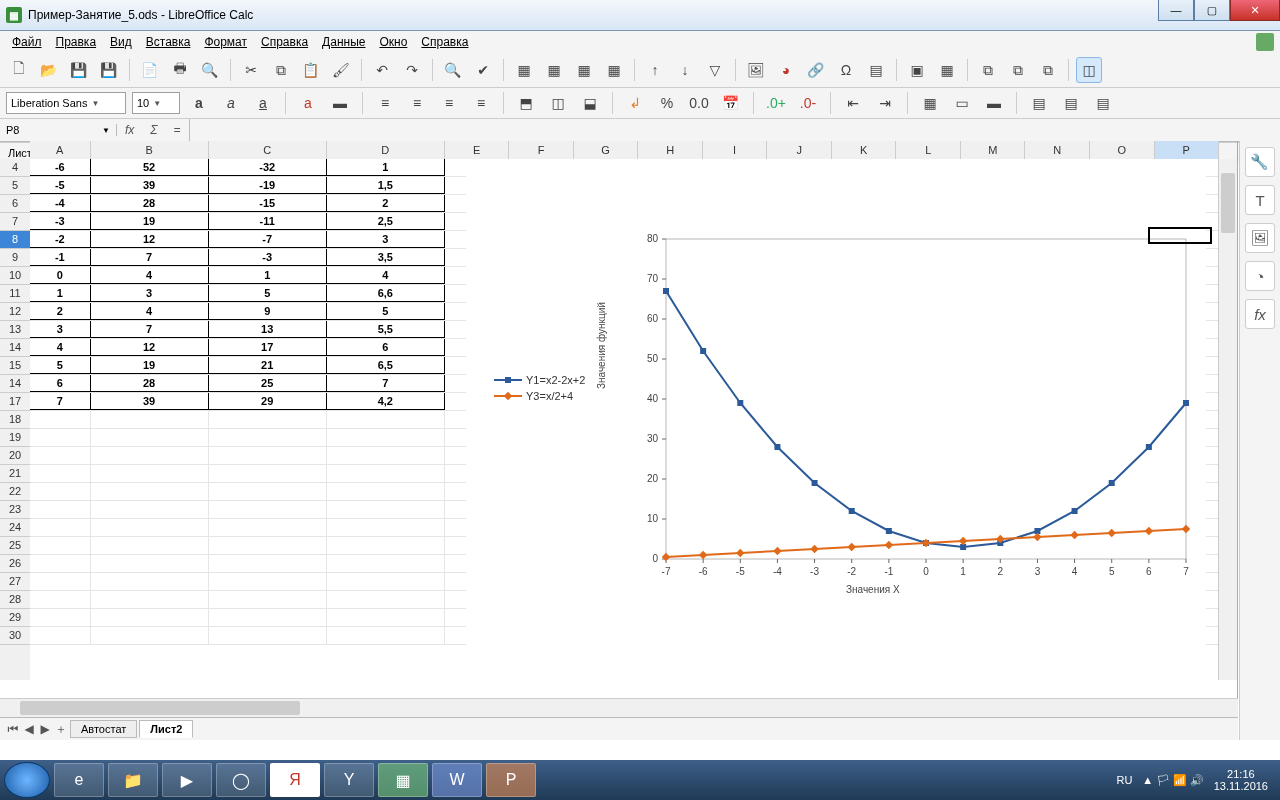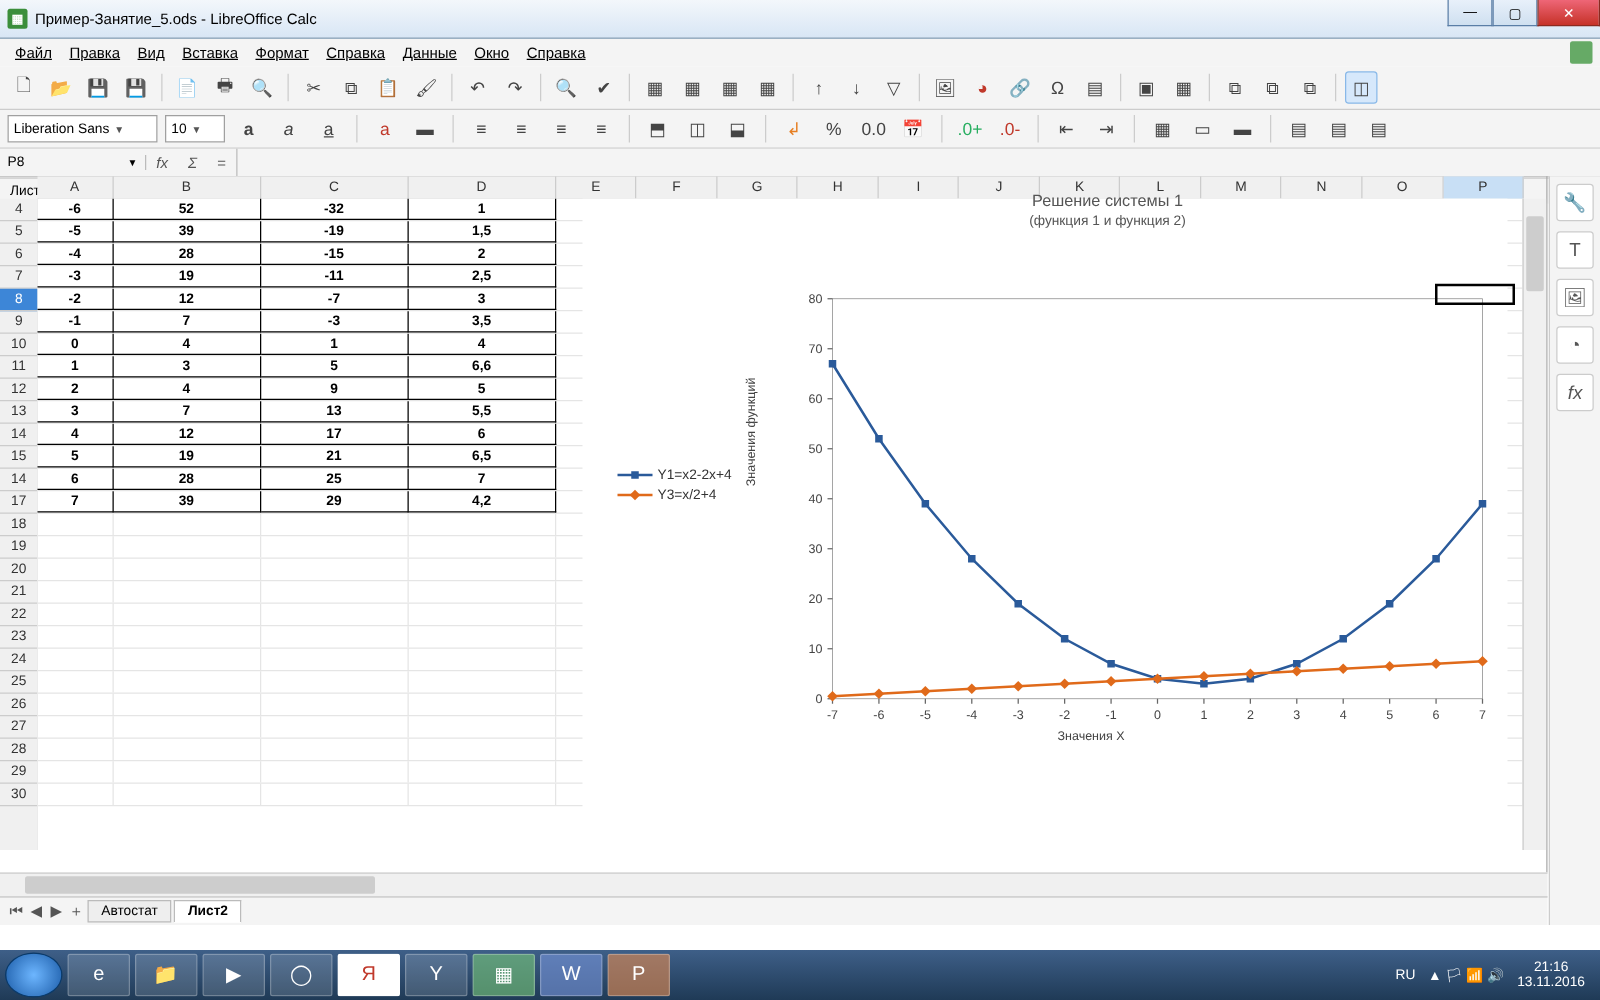--- a/index.html
+++ b/index.html
@@ -728,30 +728,26 @@
           <div class="cell" style="width: 64px;"></div>
           <div class="cell" style="width: 64px;"></div>
           <div class="cell" style="width: 64px;"></div>
           <div class="cell" style="width: 64px;"></div>
           <div class="cell" style="width: 64px;"></div>
           <div class="cell" style="width: 64px;"></div>
           <div class="cell" style="width: 64px;"></div>
           <div class="cell" style="width: 64px;"></div>
         </div>
         <div class="chart-float">
-        <div class="old-title">
-          <span>Решение системы 1</span><br>
-          <span style="font-size:11px">(функция 1 и функция 2)</span>
-        </div>
         <div class="legend">
           <div class="legend-item">
               <span class="leg-sw" style="border-color:#2a5a9a">
                 <span style="position:absolute;left:11px;top:-4px;width:6px;height:6px;background:#2a5a9a"></span>
               </span>
-              <span>Y1=x2-2x+4</span>
+              <span>Y1=x2-2x+2</span>
             </div>
           <div class="legend-item">
               <span class="leg-sw" style="border-color:#e06a1a">
                 <span style="position:absolute;left:11px;top:-4px;width:6px;height:6px;background:#e06a1a;transform:rotate(45deg)"></span>
               </span>
               <span>Y3=x/2+4</span>
             </div>
         </div>
         <svg id="chart-svg" width="580" height="380" style="position:absolute;left:150px;top:70px">
             <rect x="50" y="10" width="520" height="320" fill="none" stroke="#888" stroke-width="0.6"></rect>

